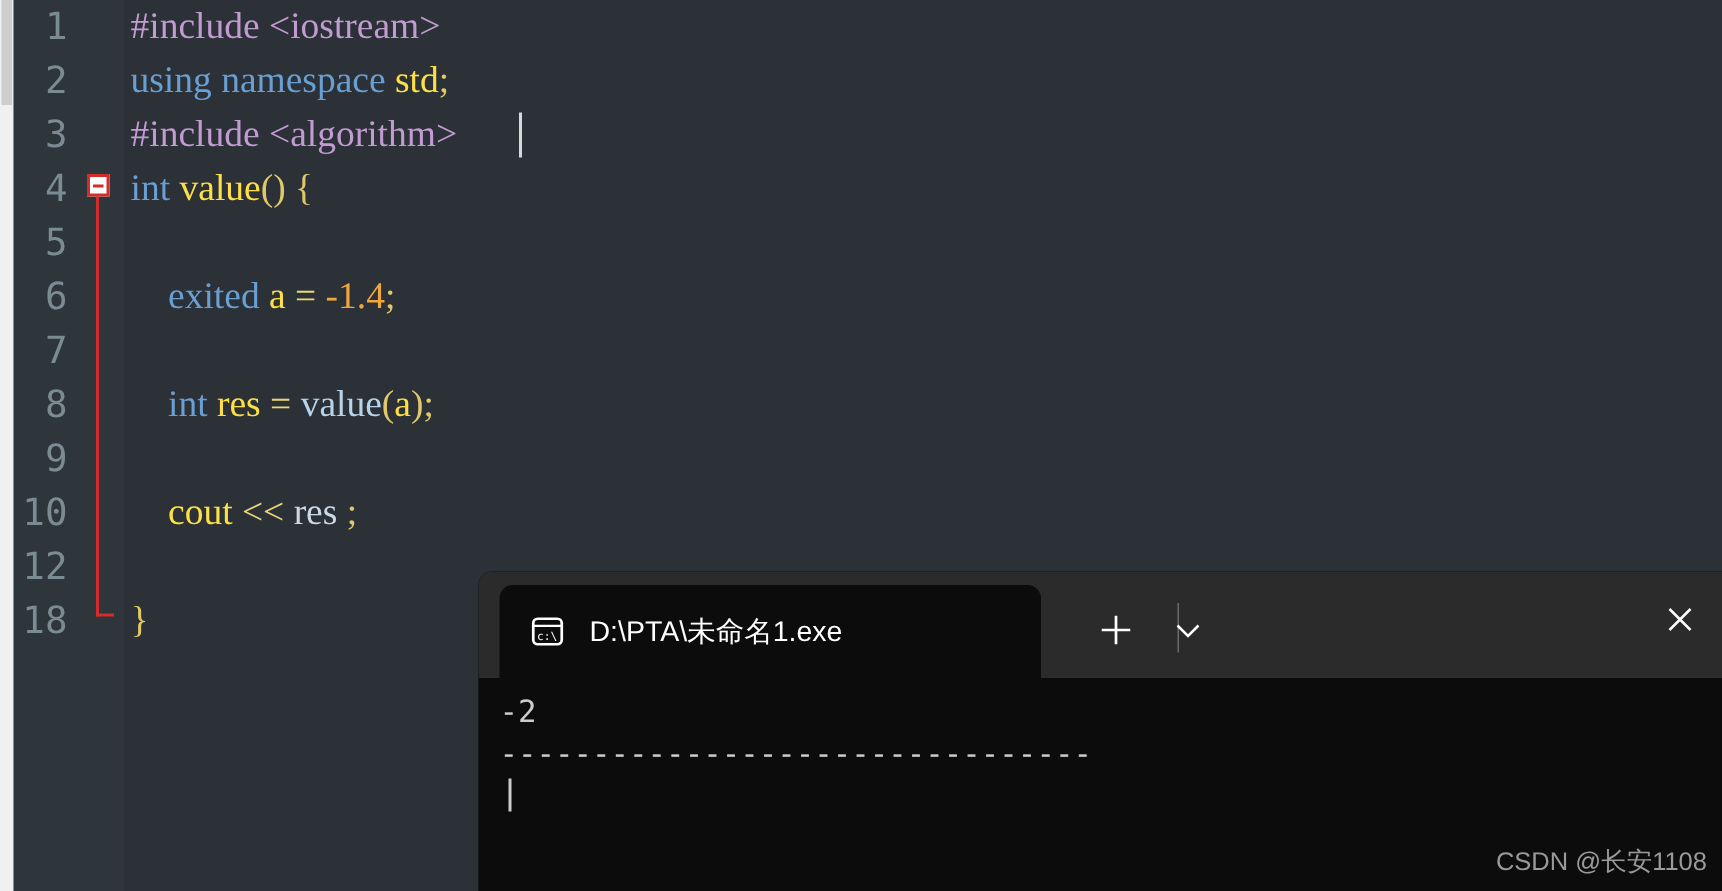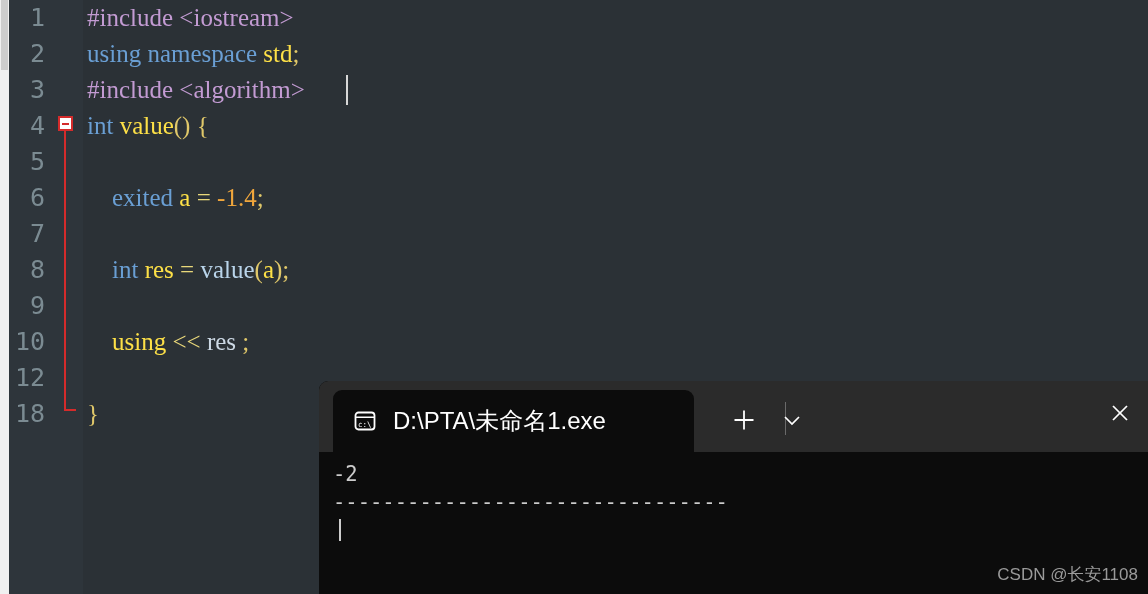--- a/index.html
+++ b/index.html
@@ -96,21 +96,21 @@
     border-top-left-radius: 9px; border-top-right-radius: 9px;
     display: flex; align-items: center;
   }
   #tab-icon {
     margin-left: 19px; width: 26px; height: 26px;
     display: flex; align-items: center; justify-content: center;
   }
   #tab-title {
     margin-left: 15px; color: #ffffff;
     font-family: "Liberation Sans", sans-serif;
-    font-size: 24px; white-space: nowrap;
+    font-size: 19px; white-space: nowrap;
   }
   #tab-close {
     position: absolute; right: 14px; top: 18px;
     width: 28px; height: 28px;
     display: flex; align-items: center; justify-content: center;
   }
   #tab-new {
     position: absolute; left: 408px; top: 22px;
     width: 34px; height: 34px;
     display: flex; align-items: center; justify-content: center;
@@ -195,21 +195,21 @@
   <div id="code-area">
       <div class="code-line"><span class="t-pre">#include &lt;iostream&gt;</span></div>
       <div class="code-line"><span class="t-kw">using namespace </span><span class="t-id">std</span><span class="t-punc">;</span></div>
       <div class="code-line"><span class="t-pre">#include &lt;algorithm&gt;</span></div>
       <div class="code-line"><span class="t-kw">int </span><span class="t-id">value</span><span class="t-punc">()</span><span class="t-id"> </span><span class="t-punc">{</span></div>
       <div class="code-line"><span class="t-id"></span></div>
       <div class="code-line"><span class="t-kw">    exited </span><span class="t-id">a</span><span class="t-id"> </span><span class="t-op">=</span><span class="t-id"> </span><span class="t-num">-</span><span class="t-num">1.4</span><span class="t-punc">;</span></div>
       <div class="code-line"><span class="t-id"></span></div>
       <div class="code-line"><span class="t-kw">    int </span><span class="t-id">res</span><span class="t-id"> </span><span class="t-op">=</span><span class="t-id"> </span><span class="t-fn">value</span><span class="t-punc">(</span><span class="t-id">a</span><span class="t-punc">)</span><span class="t-punc">;</span></div>
       <div class="code-line"><span class="t-id"></span></div>
-      <div class="code-line"><span class="t-id">    using</span><span class="t-id"> </span><span class="t-op">&lt;&lt;</span><span class="t-id"> </span><span class="t-var">res</span><span class="t-id"> </span><span class="t-punc">;</span></div>
+      <div class="code-line"><span class="t-id">    cout</span><span class="t-id"> </span><span class="t-op">&lt;&lt;</span><span class="t-id"> </span><span class="t-var">res</span><span class="t-id"> </span><span class="t-punc">;</span></div>
       <div class="code-line"><span class="t-id"></span></div>
       <div class="code-line"><span class="t-punc">}</span></div>
     </div>
 
   <div id="fold-box"></div>
   <div id="fold-line"></div>
   <div id="fold-foot"></div>
   <div id="caret"></div>
 </div>
 

